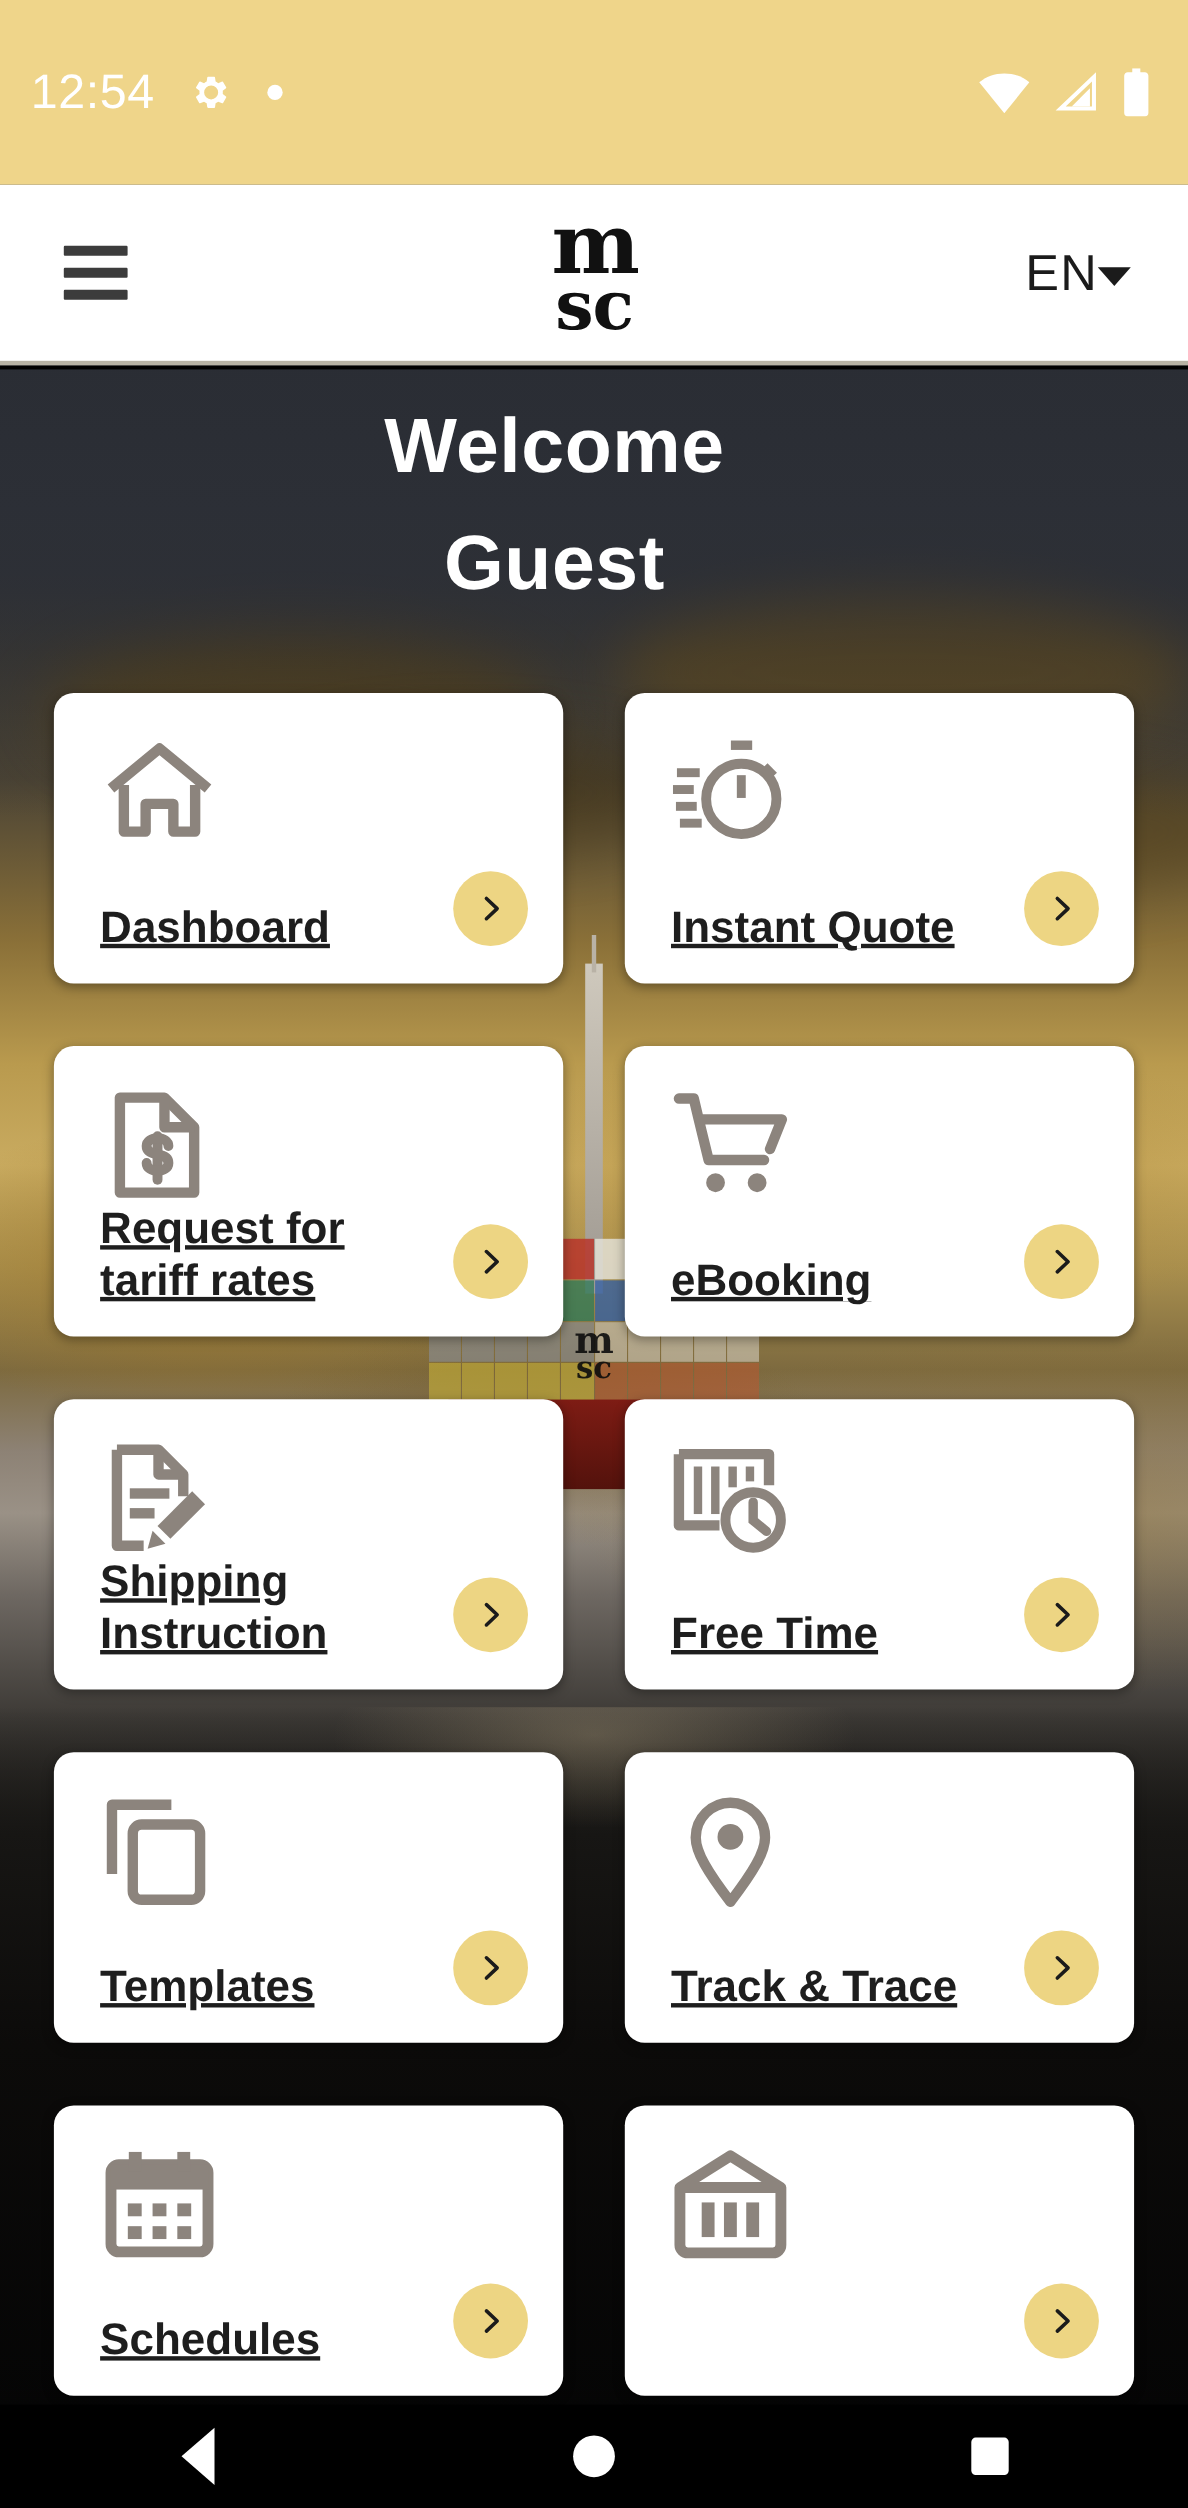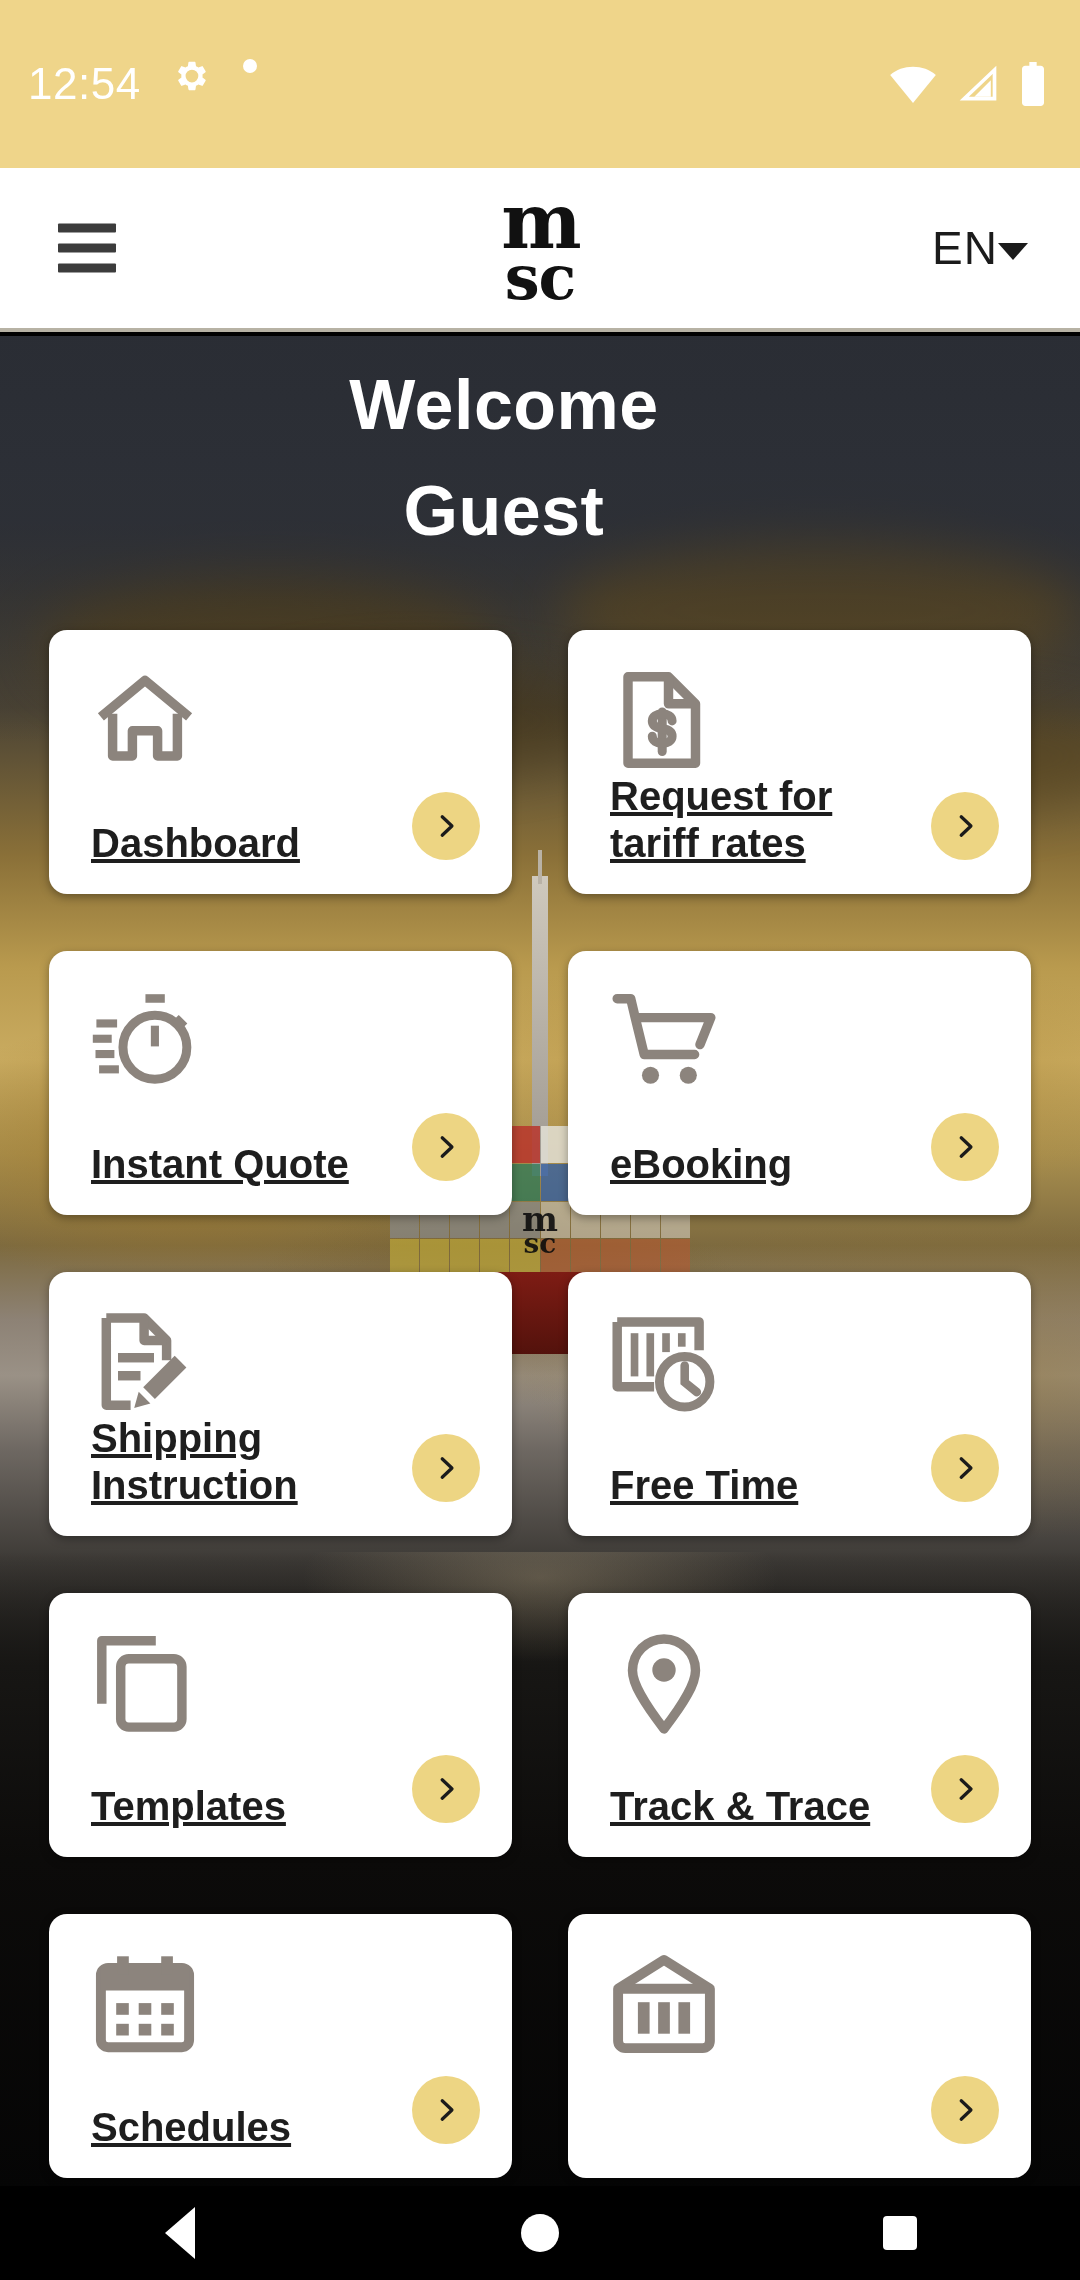--- a/index.html
+++ b/index.html
@@ -11,21 +11,21 @@
   }
   #app { position:relative; width:1080px; height:2280px; overflow:hidden; }
 
   
   .statusbar{
     position:absolute; top:0; left:0; width:1080px; height:168px;
     background:#EFD58A;
     display:flex; align-items:center; justify-content:space-between;
     padding:0 34px 0 28px;
   }
-  .sb-left{ display:flex; gap:34px; }
+  .sb-left{ display:flex; align-items:center; gap:34px; }
   .sb-clock{ color:#fff; font-size:44px; letter-spacing:.5px; }
   .sb-gear{ width:34px; height:34px; }
   .sb-dot{ width:14px; height:14px; border-radius:50%; background:#fff; }
   .sb-right{ display:flex; align-items:center; gap:20px; }
   .sb-right svg{ display:block; }
 
   
   .appbar{
     position:absolute; top:168px; left:0; width:1080px; height:164px;
     background:#fff; display:flex; align-items:center;
@@ -308,47 +308,47 @@
         <div class="card-label">Dashboard</div>
         <div class="card-arrow">
           <svg viewBox="0 0 24 24">
             <path fill="none" stroke="#1b1b1b" stroke-width="3" stroke-linecap="round" stroke-linejoin="round" d="m8.5 3.5 9 8.5-9 8.5"></path>
           </svg>
         </div>
       </div>
       <div class="card">
         <div class="card-icon">
           <svg viewBox="0 0 24 24">
-            <path fill="none" stroke="#8C847D" stroke-width="2.1" stroke-linejoin="round" d="M4 2.4h9l6 6v13.2H4z"></path>
-            <path fill="none" stroke="#8C847D" stroke-width="2.1" stroke-linejoin="round" d="M13 2.4v6h6"></path>
-            <path fill="none" stroke="#8C847D" stroke-width="2" stroke-linecap="round" d="M11.6 10.2v8.8"></path>
-            <path fill="none" stroke="#8C847D" stroke-width="2" stroke-linecap="round" d="M13.8 12.2c0-1-1-1.6-2.2-1.6s-2.2.6-2.2 1.6 1 1.5 2.2 1.7 2.2.7 2.2 1.7-1 1.6-2.2 1.6-2.2-.6-2.2-1.6"></path>
-          </svg>
-        </div>
-        <div class="card-label">Request for tariff rates</div>
-        <div class="card-arrow">
-          <svg viewBox="0 0 24 24">
-            <path fill="none" stroke="#1b1b1b" stroke-width="3" stroke-linecap="round" stroke-linejoin="round" d="m8.5 3.5 9 8.5-9 8.5"></path>
-          </svg>
-        </div>
-      </div>
-      <div class="card">
-        <div class="card-icon">
-          <svg viewBox="0 0 24 24">
             <circle cx="14.2" cy="13.4" r="7.1" fill="none" stroke="#8C847D" stroke-width="2"></circle>
             <rect x="12.1" y="1.6" width="4.3" height="1.9" fill="#8C847D"></rect>
             <rect x="13.3" y="8.6" width="1.8" height="4.6" fill="#8C847D"></rect>
             <path d="M19.5 6.2l1.9 1.9-1.5 1.5-1.9-1.9z" fill="#8C847D"></path>
             <rect x="1.2" y="7.2" width="4.6" height="1.8" fill="#8C847D"></rect>
             <rect x="0.4" y="10.6" width="4.2" height="1.8" fill="#8C847D"></rect>
             <rect x="1.0" y="14.0" width="4.2" height="1.8" fill="#8C847D"></rect>
             <rect x="1.8" y="17.4" width="4.4" height="1.8" fill="#8C847D"></rect>
           </svg>
         </div>
         <div class="card-label">Instant Quote</div>
+        <div class="card-arrow">
+          <svg viewBox="0 0 24 24">
+            <path fill="none" stroke="#1b1b1b" stroke-width="3" stroke-linecap="round" stroke-linejoin="round" d="m8.5 3.5 9 8.5-9 8.5"></path>
+          </svg>
+        </div>
+      </div>
+      <div class="card">
+        <div class="card-icon">
+          <svg viewBox="0 0 24 24">
+            <path fill="none" stroke="#8C847D" stroke-width="2.1" stroke-linejoin="round" d="M4 2.4h9l6 6v13.2H4z"></path>
+            <path fill="none" stroke="#8C847D" stroke-width="2.1" stroke-linejoin="round" d="M13 2.4v6h6"></path>
+            <path fill="none" stroke="#8C847D" stroke-width="2" stroke-linecap="round" d="M11.6 10.2v8.8"></path>
+            <path fill="none" stroke="#8C847D" stroke-width="2" stroke-linecap="round" d="M13.8 12.2c0-1-1-1.6-2.2-1.6s-2.2.6-2.2 1.6 1 1.5 2.2 1.7 2.2.7 2.2 1.7-1 1.6-2.2 1.6-2.2-.6-2.2-1.6"></path>
+          </svg>
+        </div>
+        <div class="card-label">Request for tariff rates</div>
         <div class="card-arrow">
           <svg viewBox="0 0 24 24">
             <path fill="none" stroke="#1b1b1b" stroke-width="3" stroke-linecap="round" stroke-linejoin="round" d="m8.5 3.5 9 8.5-9 8.5"></path>
           </svg>
         </div>
       </div>
       <div class="card">
         <div class="card-icon">
           <svg viewBox="0 0 24 24">
             <path fill="none" stroke="#8C847D" stroke-width="2.1" stroke-linecap="round" stroke-linejoin="round" d="M1.6 2.6h3l1 4.2m0 0 2 8.2h11.2m-13.2-8.2h16.8l-2.4 6"></path>

